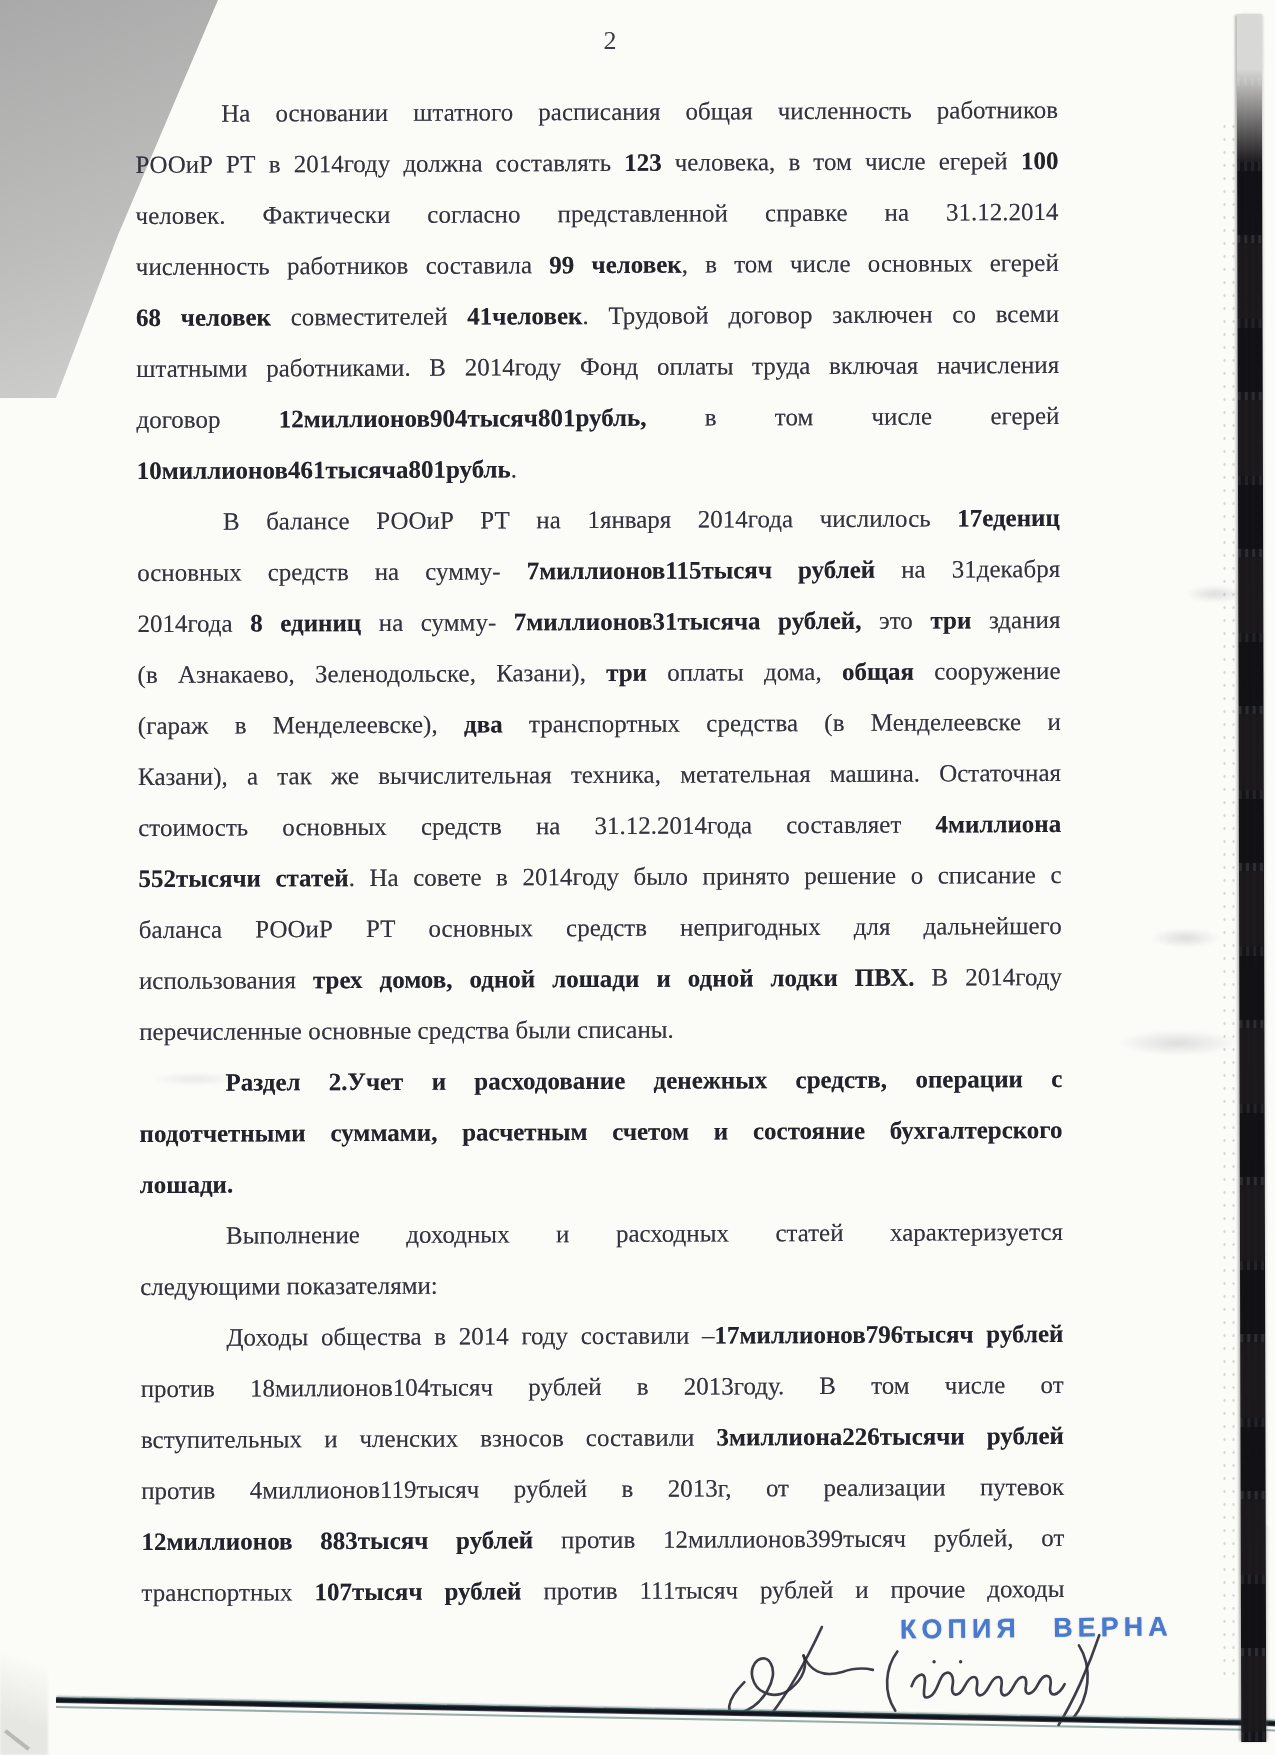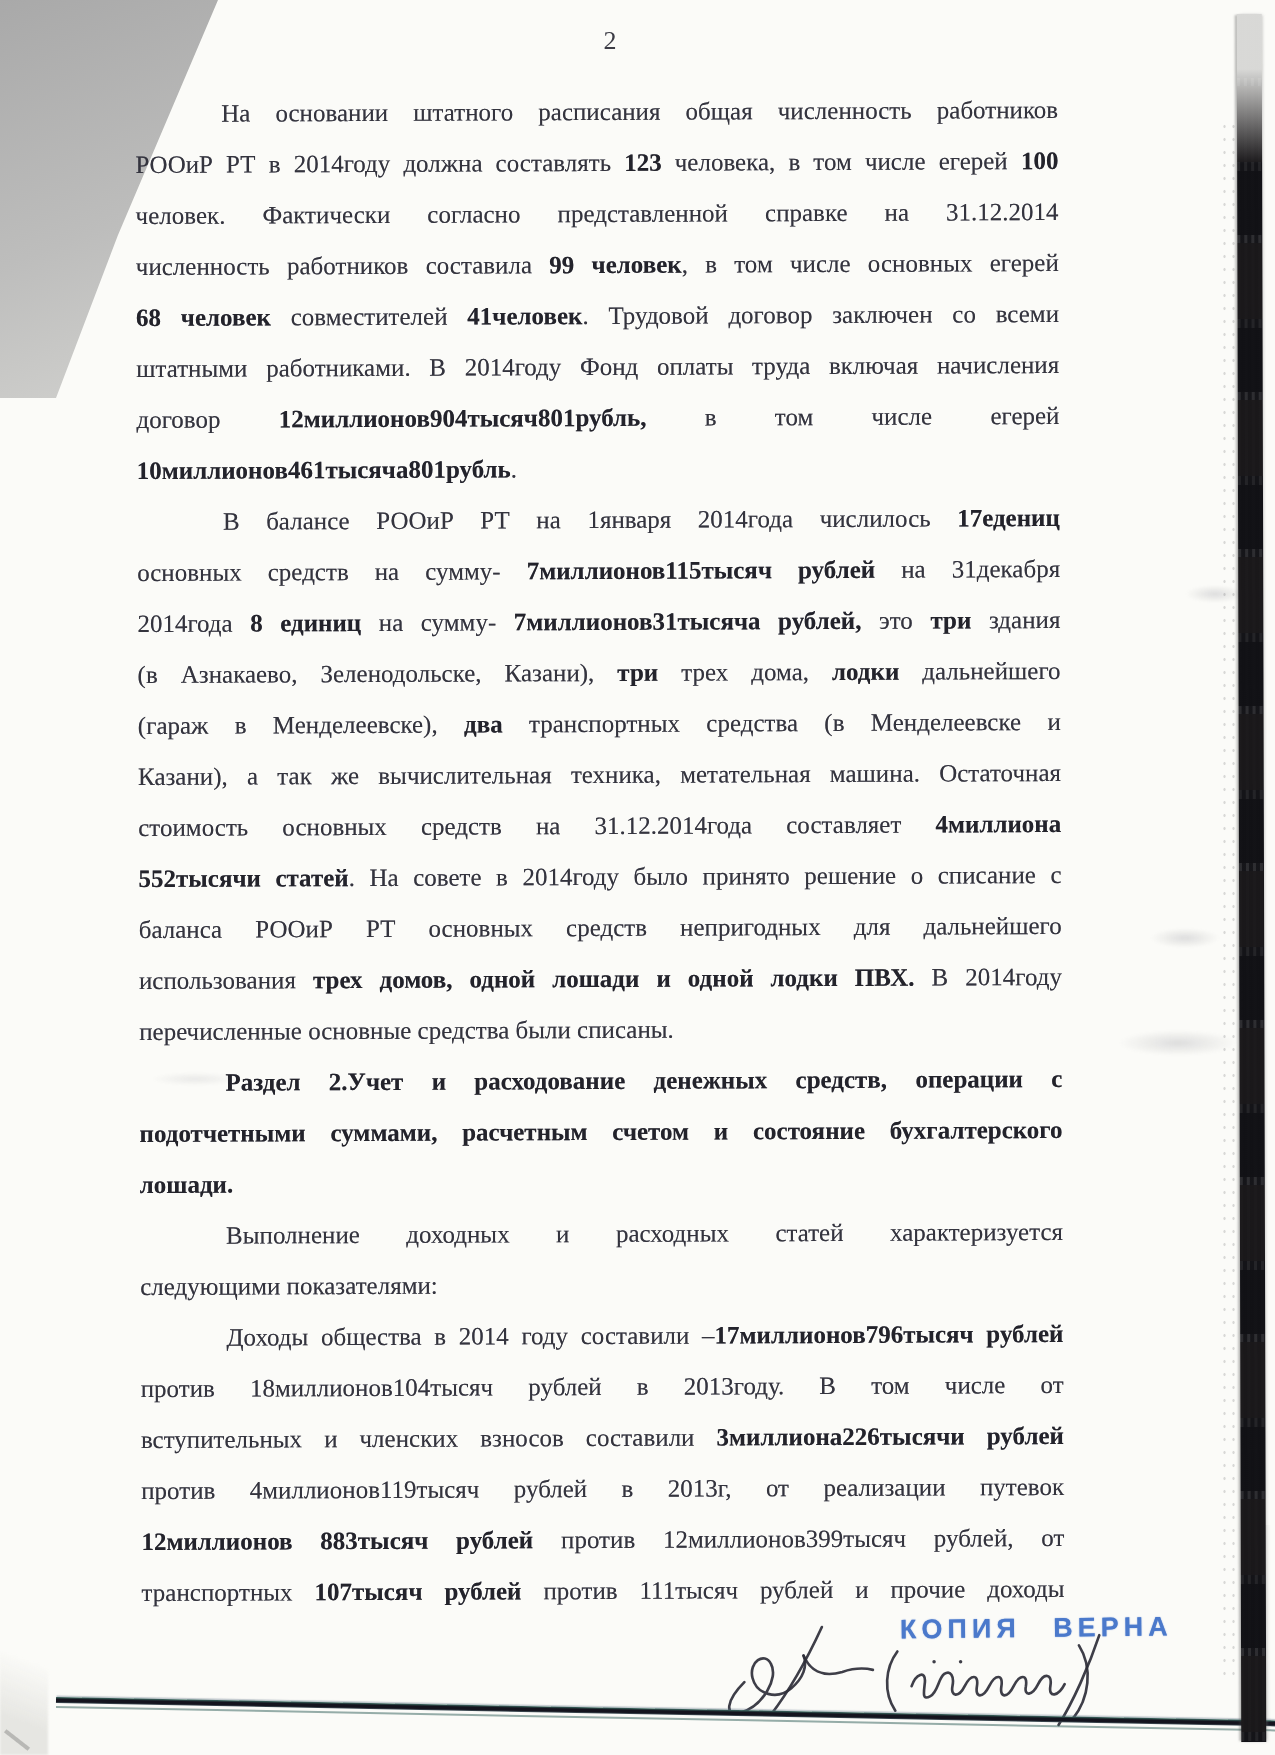--- a/index.html
+++ b/index.html
@@ -107,21 +107,21 @@
       <div class="line"><span>РООиР РТ в 2014году должна составлять </span><span class="bold">123</span><span> человека, в том числе егерей </span><span class="bold">100</span></div>
       <div class="line"><span>человек. Фактически согласно представленной справке на 31.12.2014</span></div>
       <div class="line"><span>численность работников составила </span><span class="bold">99 человек</span><span>, в том числе основных егерей</span></div>
       <div class="line"><span class="bold">68 человек</span><span> совместителей </span><span class="bold">41человек</span><span>. Трудовой договор заключен со всеми</span></div>
       <div class="line"><span>штатными работниками. В 2014году Фонд оплаты труда включая начисления</span></div>
       <div class="line"><span>договор </span><span class="bold">12миллионов904тысяч801рубль,</span><span> в том числе егерей</span></div>
       <div class="line last"><span class="bold">10миллионов461тысяча801рубль</span><span>.</span></div>
       <div class="line indent"><span>В балансе РООиР РТ на 1января 2014года числилось </span><span class="bold">17едениц</span></div>
       <div class="line"><span>основных средств на сумму- </span><span class="bold">7миллионов115тысяч рублей</span><span> на 31декабря</span></div>
       <div class="line"><span>2014года </span><span class="bold">8 единиц</span><span> на сумму- </span><span class="bold">7миллионов31тысяча рублей,</span><span> это </span><span class="bold">три</span><span> здания</span></div>
-      <div class="line"><span>(в Азнакаево, Зеленодольске, Казани), </span><span class="bold">три</span><span> трех дома, </span><span class="bold">лодки</span><span> дальнейшего</span></div>
+      <div class="line"><span>(в Азнакаево, Зеленодольске, Казани), </span><span class="bold">три</span><span> оплаты дома, </span><span class="bold">общая</span><span> сооружение</span></div>
       <div class="line"><span>(гараж в Менделеевске), </span><span class="bold">два</span><span> транспортных средства (в Менделеевске и</span></div>
       <div class="line"><span>Казани), а так же вычислительная техника, метательная машина. Остаточная</span></div>
       <div class="line"><span>стоимость основных средств на 31.12.2014года составляет </span><span class="bold">4миллиона</span></div>
       <div class="line"><span class="bold">552тысячи статей</span><span>. На совете в 2014году было принято решение о списание с</span></div>
       <div class="line"><span>баланса РООиР РТ основных средств непригодных для дальнейшего</span></div>
       <div class="line"><span>использования </span><span class="bold">трех домов, одной лошади и одной лодки ПВХ.</span><span> В 2014году</span></div>
       <div class="line last"><span>перечисленные основные средства были списаны.</span></div>
       <div class="line indent"><span class="bold">Раздел 2.Учет и расходование денежных средств, операции с</span></div>
       <div class="line"><span class="bold">подотчетными суммами, расчетным счетом и состояние бухгалтерского</span></div>
       <div class="line last"><span class="bold">лошади.</span></div>

